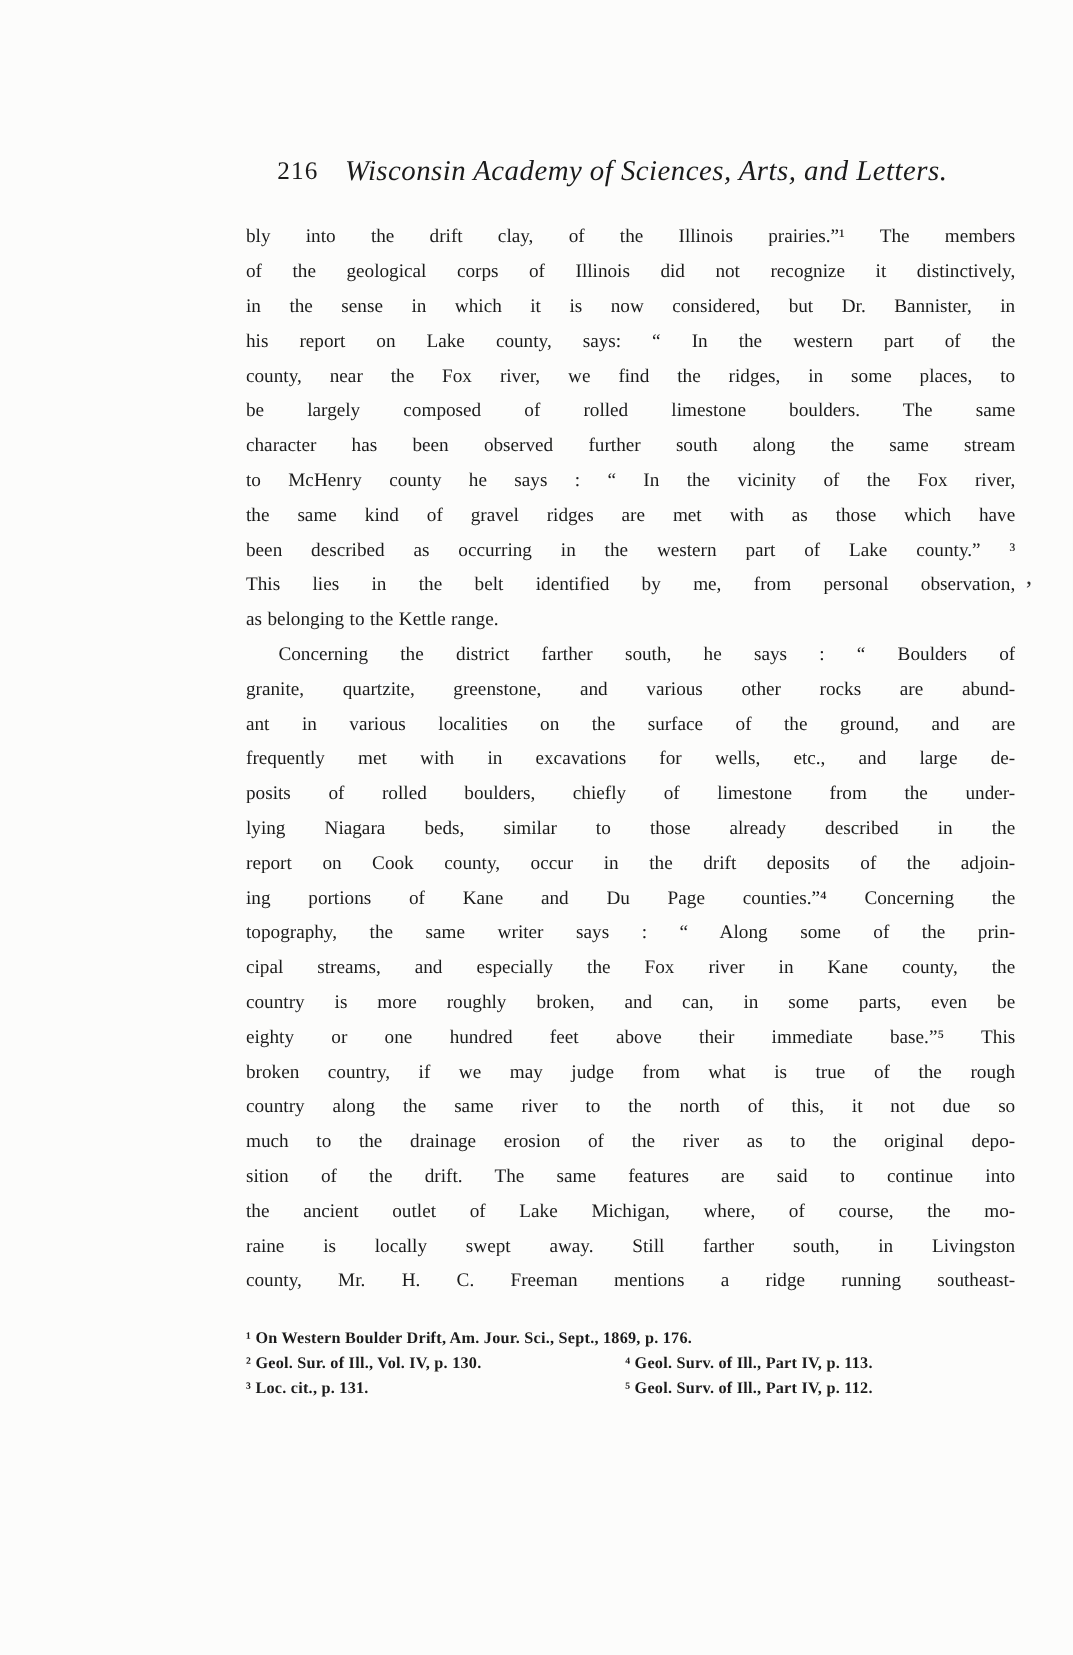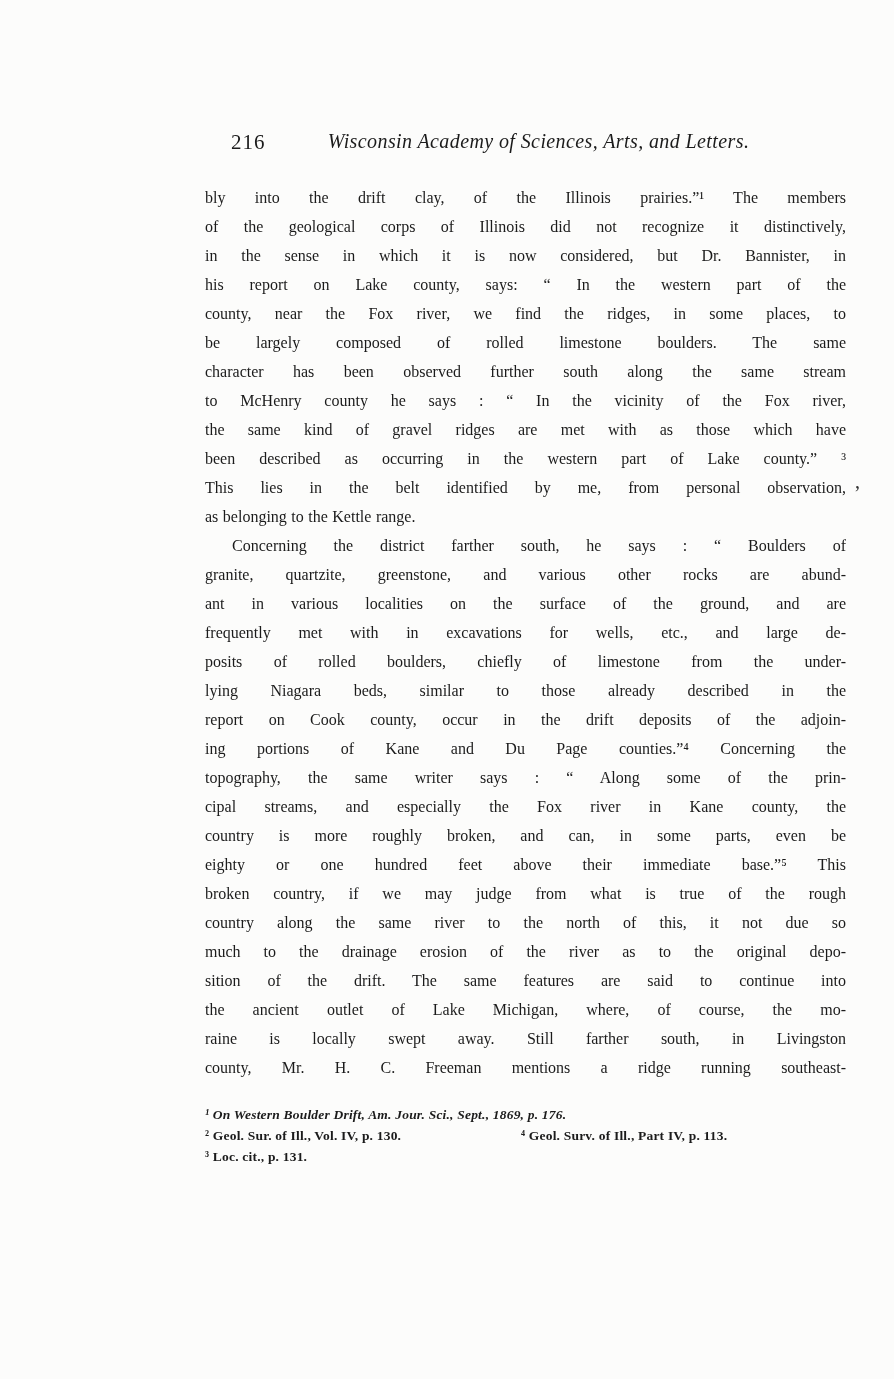--- a/index.html
+++ b/index.html
@@ -33,21 +33,21 @@
     left: 6px;
     top: 0;
     font-size: 21px;
     letter-spacing: 1px;
     margin-left: 20px;
   }
   .head-title {
     display: block;
     text-align: center;
     font-style: italic;
-    font-size: 20px;
+    font-size: 24px;
     letter-spacing: 0.4px;
     padding-left: 26px;
     white-space: nowrap;
   }
 
   
   .line {
     font-size: 16px;
     line-height: 29px;
     height: 29px;
@@ -63,21 +63,21 @@
     text-indent: 27px;
   }
 
   
   .footnotes {
     margin-top: 22px;
     font-size: 13.5px;
     font-weight: bold;
     letter-spacing: 0.2px;
   }
-  .fn-line { line-height: 21px; font-style: italic; }
+  .fn-line { line-height: 21px; }
   .fn-row { display: flex; line-height: 21px; }
   .fn-left { flex: 0 0 316px; }
   .fn-right { flex: 1; }
 
   
   .artifact {
     position: absolute;
     left: 855px;
     top: 470px;
     font-size: 20px;
@@ -133,19 +133,20 @@
     </div>
 
     <div class="footnotes">
       <div class="fn-line">¹ On Western Boulder Drift, Am. Jour. Sci., Sept., 1869, p. 176.</div>
       <div class="fn-row">
         <span class="fn-left">² Geol. Sur. of Ill., Vol. IV, p. 130.</span>
         <span class="fn-right">⁴ Geol. Surv. of Ill., Part IV, p. 113.</span>
       </div>
       <div class="fn-row">
         <span class="fn-left">³ Loc. cit., p. 131.</span>
+        <span class="fn-right">⁵ Geol. Surv. of Ill., Part IV, p. 112.</span>
       </div>
     </div>
 
   </div>
 
   <span class="artifact">,</span>
 </div>
 
 </body></html>

